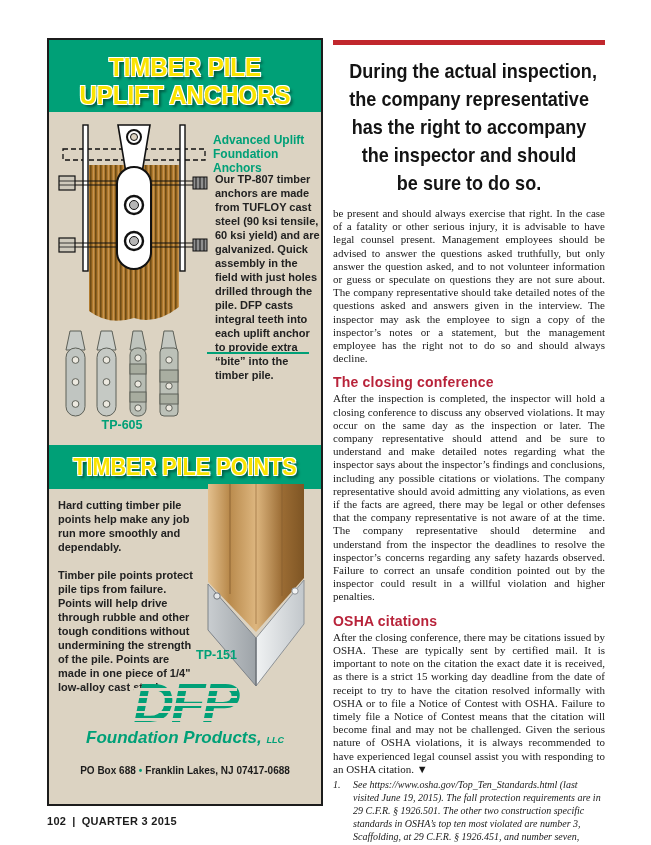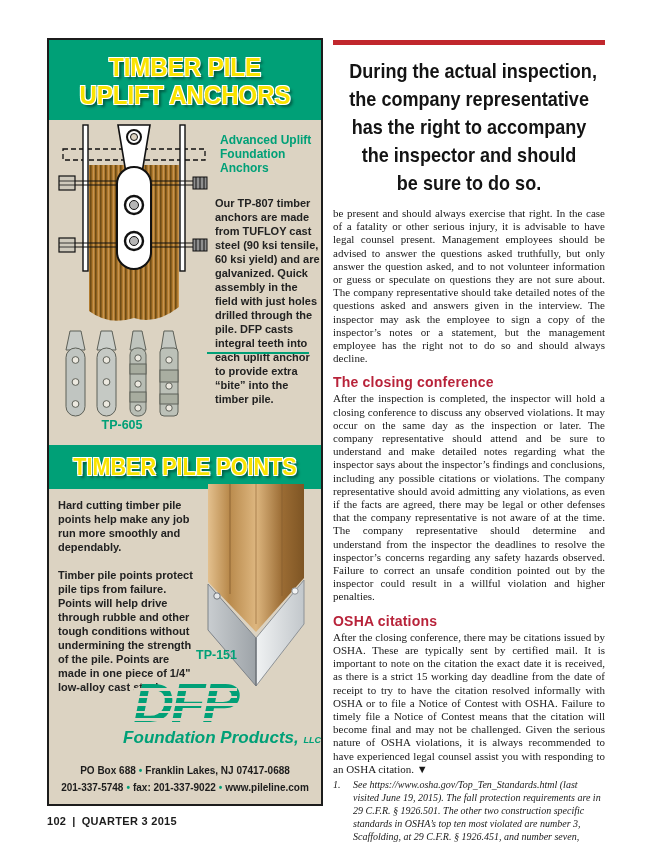--- a/index.html
+++ b/index.html
@@ -3,51 +3,51 @@
 <meta charset="utf-8">
 <style>
   html,body{margin:0;padding:0;background:#fff;}
   .page{position:relative;width:651px;height:845px;background:#ffffff;overflow:hidden;
         font-family:"Liberation Sans",sans-serif;color:#1a1a1a;}
 
   
   .ad{position:absolute;left:47px;top:38px;width:272px;height:764px;
       background:#DCD3C2;border:2px solid #1c1c1c;}
   .ad-greenbar{position:absolute;left:0;width:272px;background:#00A077;}
-  .bar1{top:0;height:80px;}
+  .bar1{top:0;height:72px;}
   .bar2{top:405px;height:44px;}
   .ad-title{font-weight:bold;color:#F9E300;text-align:center;letter-spacing:0px;
             text-shadow:-1px -1px 0 #fff,1px -1px 0 #fff,-1px 1px 0 #fff,1px 1px 0 #fff,3px 3px 3px rgba(0,0,0,.45);}
   .bar1 .ad-title{font-size:25px;line-height:28px;padding-top:13px;transform:scaleX(.96);}
   .bar2 .ad-title{font-size:23px;line-height:44px;transform:scaleX(.94);}
 
-  .ad-subhead{position:absolute;left:171px;top:93px;width:104px;color:#00A077;
+  .ad-subhead{position:absolute;left:164px;top:93px;width:104px;color:#00A077;
               font-size:12px;font-weight:bold;line-height:14px;}
   .ad-body{font-size:11px;font-weight:600;line-height:14px;color:#222;}
-  .body1{position:absolute;left:166px;top:132px;width:106px;margin-top:24px;}
+  .body1{position:absolute;left:166px;top:132px;width:106px;}
   .ad-rule{position:absolute;left:158px;top:312px;width:102px;height:2px;background:#00A077;}
   .body2{position:absolute;left:166px;top:326px;width:106px;}
   .prod-label{position:absolute;color:#00A077;font-size:12.5px;font-weight:bold;}
   .tp807{left:13px;top:378px;width:120px;text-align:center;}
   .tp337{left:147px;top:608px;}
 
   .svg-diagram{position:absolute;left:6px;top:83px;}
   .svg-anchors{position:absolute;left:13px;top:290px;}
   .svg-point{position:absolute;left:151px;top:444px;}
 
   .points-text{position:absolute;left:9px;top:458px;width:140px;}
   .points-text p{margin:0 0 14px 0;}
 
   .dfp-block{position:absolute;left:0;top:636px;width:272px;text-align:center;}
   .dfp-wrap{position:relative;display:inline-block;}
   .dfp-big{font-style:italic;font-weight:bold;font-size:56px;line-height:54px;
            letter-spacing:-3px;color:#00A077;display:block;}
   .dfp-wrap::after{content:"";position:absolute;inset:0;
            background:repeating-linear-gradient(to bottom,transparent 0 5px,#DCD3C2 5px 7.5px);}
-  .dfp-tagline{font-style:italic;font-weight:bold;font-size:17px;color:#00A077;margin-top:-2px;text-align:right;}
+  .dfp-tagline{font-style:italic;font-weight:bold;font-size:17px;color:#00A077;margin-top:-2px;}
   .dfp-suffix{font-size:9px;font-weight:bold;font-style:italic;}
   .ad-contact{position:absolute;left:0;top:722px;width:272px;text-align:center;
               font-size:10px;font-weight:bold;line-height:17px;color:#1c1c1c;}
   .dot{color:#00A077;padding:0 3px;}
 
   
   .article{position:absolute;left:333px;top:40px;width:272px;}
   .red-rule{width:272px;height:5px;background:#C1272D;}
   .pullquote{margin:12px 0 10px 0;text-align:center;color:#141414;}
   .pq-line{display:block;font-weight:bold;font-size:20.5px;line-height:28px;
@@ -226,23 +226,20 @@
       <div class="dfp-tagline">
         <span>Foundation Products,</span>
         <span class="dfp-suffix">LLC</span>
       </div>
     </div>
 
     <div class="ad-contact">
       <div>
         <span>PO Box 688</span><span class="dot">•</span><span>Franklin Lakes, NJ 07417-0688</span>
       </div>
-      <div>
-        <span>201-337-5748</span><span class="dot">•</span><span>fax: 201-337-9022</span><span class="dot">•</span><span>www.pileline.com</span>
-      </div>
     </div>
   </div>
 
   <div class="article">
     <div class="red-rule"></div>
 
     <div class="pullquote">
       <span class="pq-line">During the actual inspection,</span>
       <span class="pq-line">the company representative</span>
       <span class="pq-line">has the right to accompany</span>

